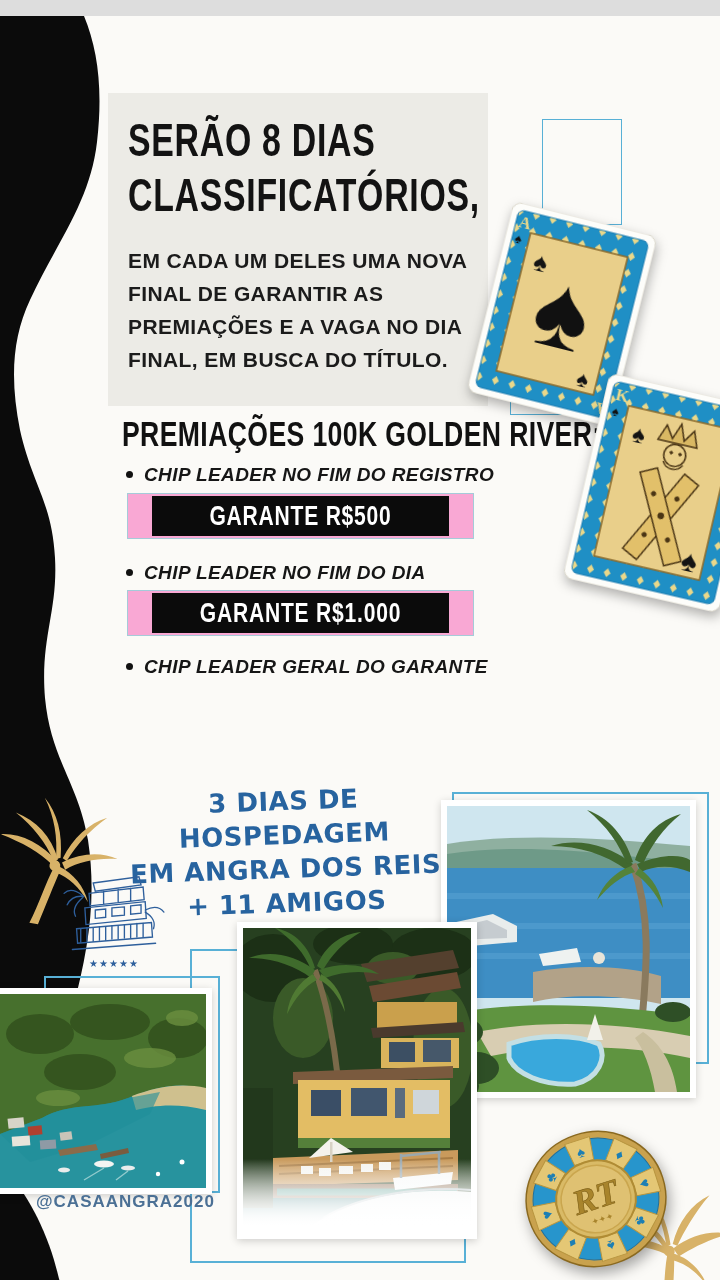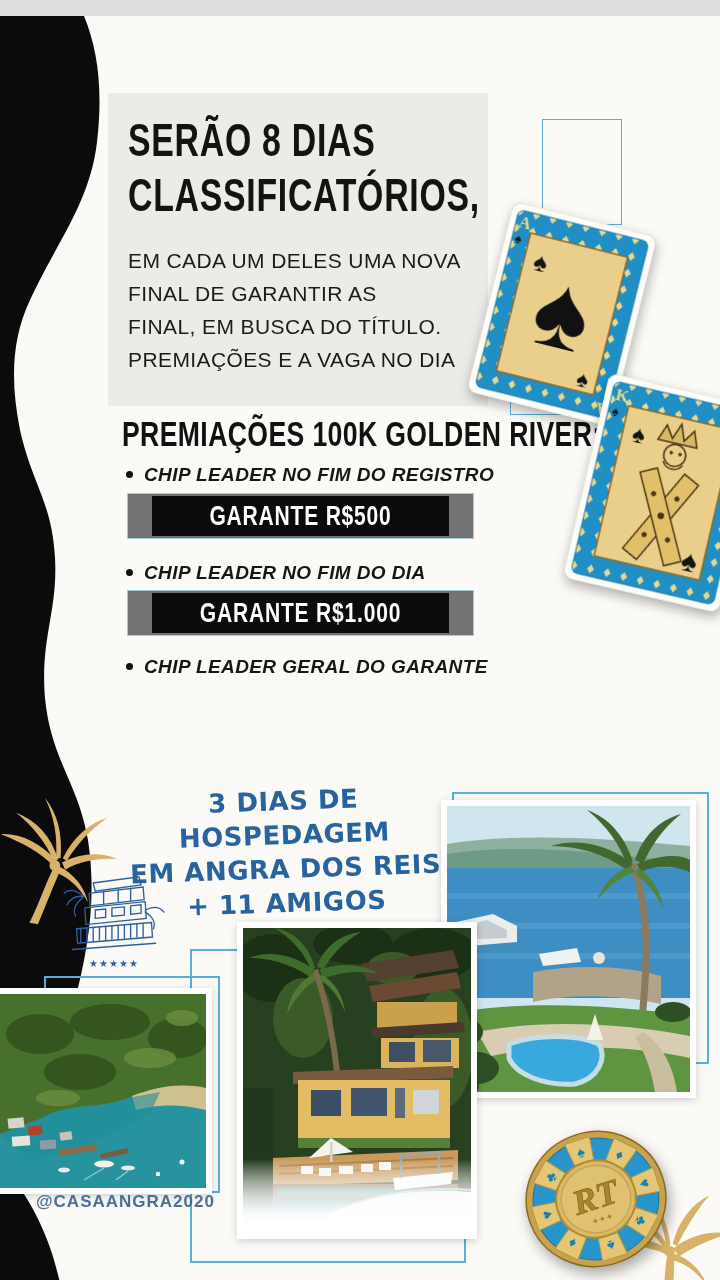--- a/index.html
+++ b/index.html
@@ -4,27 +4,27 @@
 <style>
   html,body{margin:0;padding:0;background:#ddd;}
   .canvas{position:relative;width:720px;height:1280px;margin:16px auto;background:#fbfaf7;
           overflow:hidden;font-family:"Liberation Sans",sans-serif;}
   .abs{position:absolute;}
 
   
   .title-card{left:108px;top:77px;width:380px;height:313px;background:#ecebe6;}
   .headline{left:128px;top:96px;color:#131313;font-weight:700;font-size:47px;line-height:55px;
             white-space:nowrap;transform:scaleX(.72);transform-origin:left top;letter-spacing:1px;}
-  .intro-body{left:128px;top:228px;color:#1b1b1b;font-weight:400;font-size:21px;line-height:33px;
+  .intro-body{left:128px;top:228px;color:#1b1b1b;font-weight:700;font-size:21px;line-height:33px;
             letter-spacing:.4px;white-space:nowrap;}
   .prizes-heading{left:122px;top:398px;color:#111;font-weight:700;font-size:35px;white-space:nowrap;
             transform:scaleX(.76);transform-origin:left top;letter-spacing:.5px;}
   .bullet-row{color:#161616;font-weight:700;font-size:19px;letter-spacing:.4px;white-space:nowrap;font-style:italic;}
   .bullet-dot{position:absolute;left:-18px;top:7px;width:7px;height:7px;border-radius:50%;background:#111;}
-  .banner{background:#737373;}
+  .banner{background:#f9a8d4;}
   .banner .inner{position:absolute;left:24px;right:24px;top:2px;bottom:2px;
                  display:flex;align-items:center;justify-content:center;}
   .banner-black{border:1px solid #a5cbd9;}
   .banner-black .inner{background:#0b0b0b;color:#fff;}
   .banner-gold{border:2px solid #151515;}
   .banner-gold .inner{background:#d9b25d;color:#271d10;}
   .award-text{display:block;width:100%;text-align:center;font-weight:700;font-size:27px;
               white-space:nowrap;transform:scaleX(.78);transform-origin:center;letter-spacing:1px;}
 
   .trip-script{left:120px;top:768px;width:330px;text-align:center;color:#27639f;
@@ -74,22 +74,22 @@
   </svg>
 
   <div class="abs title-card"></div>
   <div class="abs headline">
     <div>SERÃO 8 DIAS</div>
     <div>CLASSIFICATÓRIOS,</div>
   </div>
   <div class="abs intro-body">
     <div>EM CADA UM DELES UMA NOVA</div>
     <div>FINAL DE GARANTIR AS</div>
+    <div>PREMIAÇÕES E A VAGA NO DIA</div>
     <div>FINAL, EM BUSCA DO TÍTULO.</div>
-    <div>PREMIAÇÕES E A VAGA NO DIA</div>
   </div>
 
   <div class="abs prizes-heading">PREMIAÇÕES 100K GOLDEN RIVER:</div>
 
   <div class="abs bullet-row" style="left:144px;top:448px">
     <span class="bullet-dot"></span>
     <span>CHIP LEADER NO FIM DO REGISTRO</span>
   </div>
   <div class="abs banner banner-black" style="left:127px;top:477px;width:345px;height:44px">
     <div class="inner">

